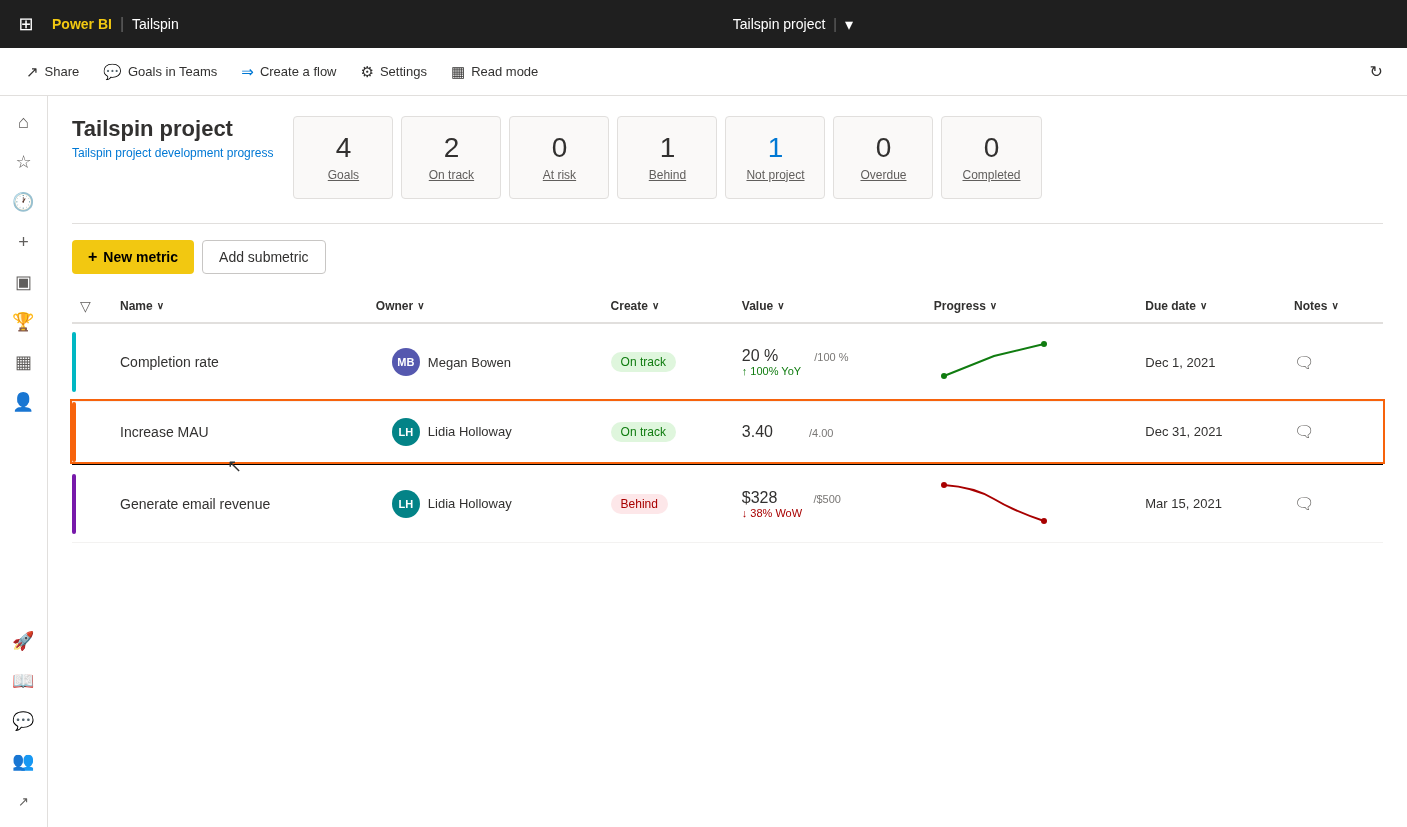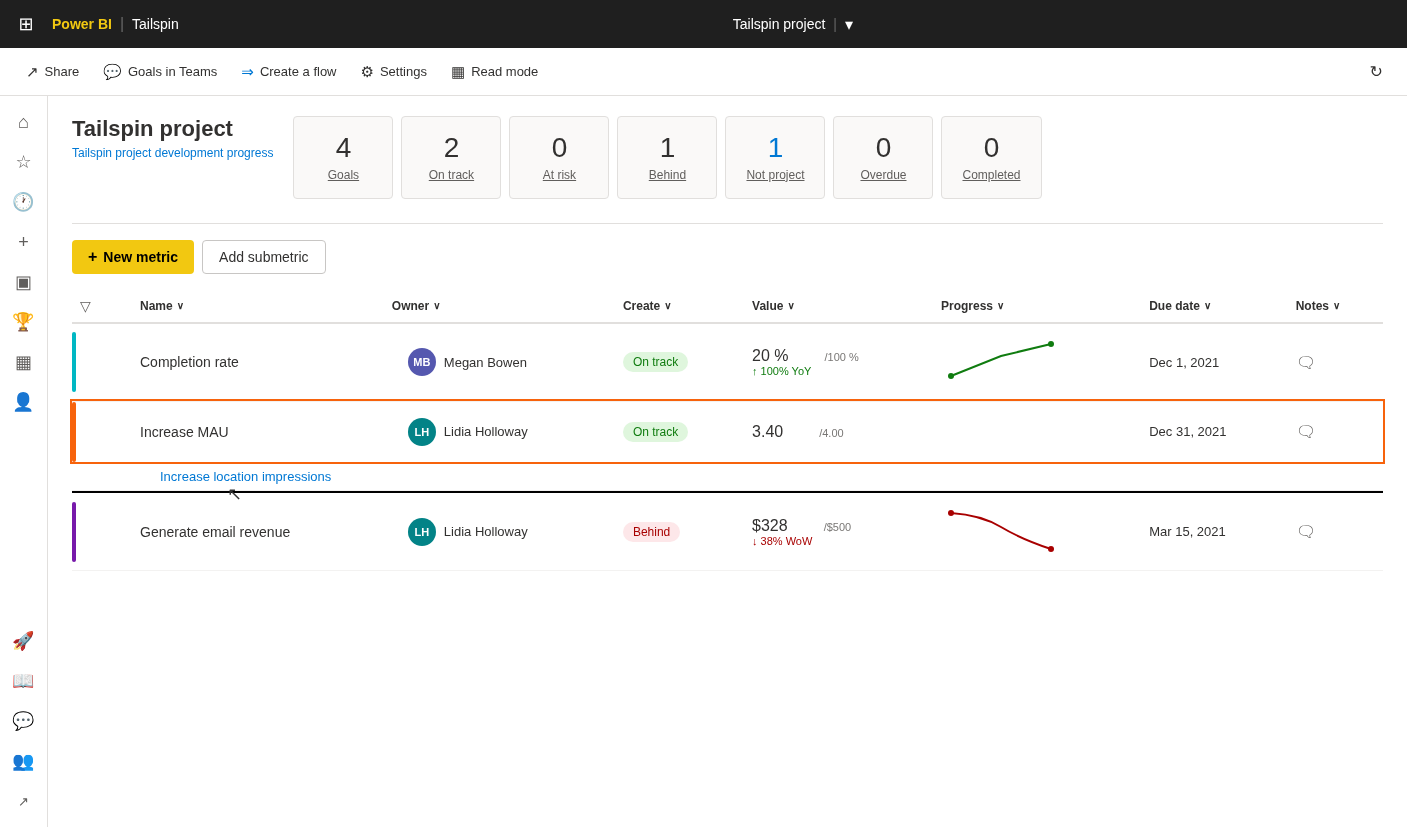--- a/index.html
+++ b/index.html
@@ -489,27 +489,20 @@
 
     </td>
     <td class="sparkline-area">
       
     </td>
     <td>Dec 31, 2021</td>
     <td>
       <span class="notes-icon">🗨</span>
     </td>
   </tr>
-          <tr class="submetric-row">
-        <td colspan="1" style="padding:0;width:4px; border-bottom:1px solid #f3f2f1;"></td>
-        <td colspan="1" style="width:24px;"></td>
-        <td colspan="7" style="padding:6px 12px 6px 32px; border-bottom:1px solid #f3f2f1;">
-          <span class="submetric-name">Increase location impressions</span>
-        </td>
-      </tr>
           <tr>
       <td colspan="9" style="padding:0; height:2px; border-bottom:2px solid #000; position:relative;">
         <span style="position:absolute; left:155px; top:-8px; font-size:18px; color:#333; pointer-events:none;">↖</span>
       </td>
     </tr>
           <tr class="metric-row">
     <td class="row-indicator" style="padding:0;width:4px;">
       <div class="indicator-bar" style="background:#7719aa;"></div>
     </td>
     <td style="width:24px; padding:0 4px;"></td>

